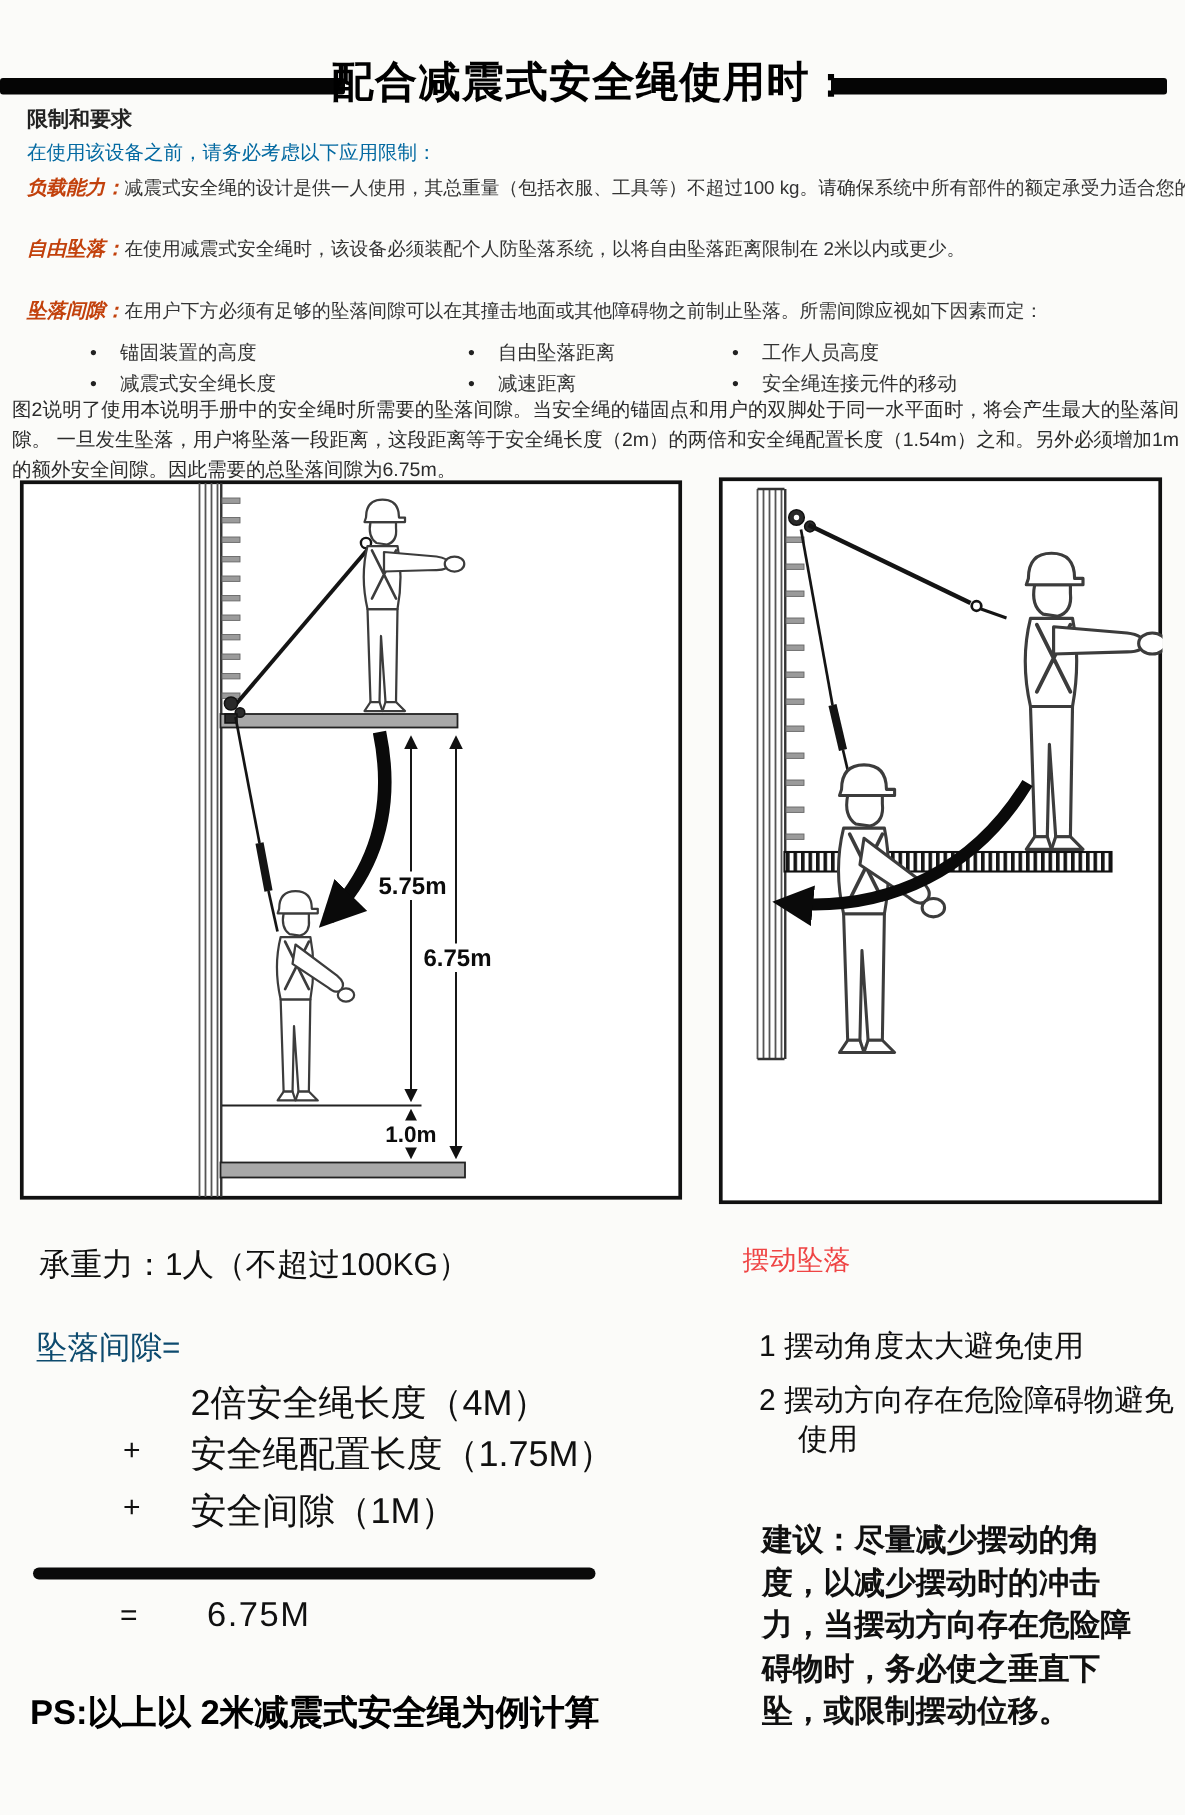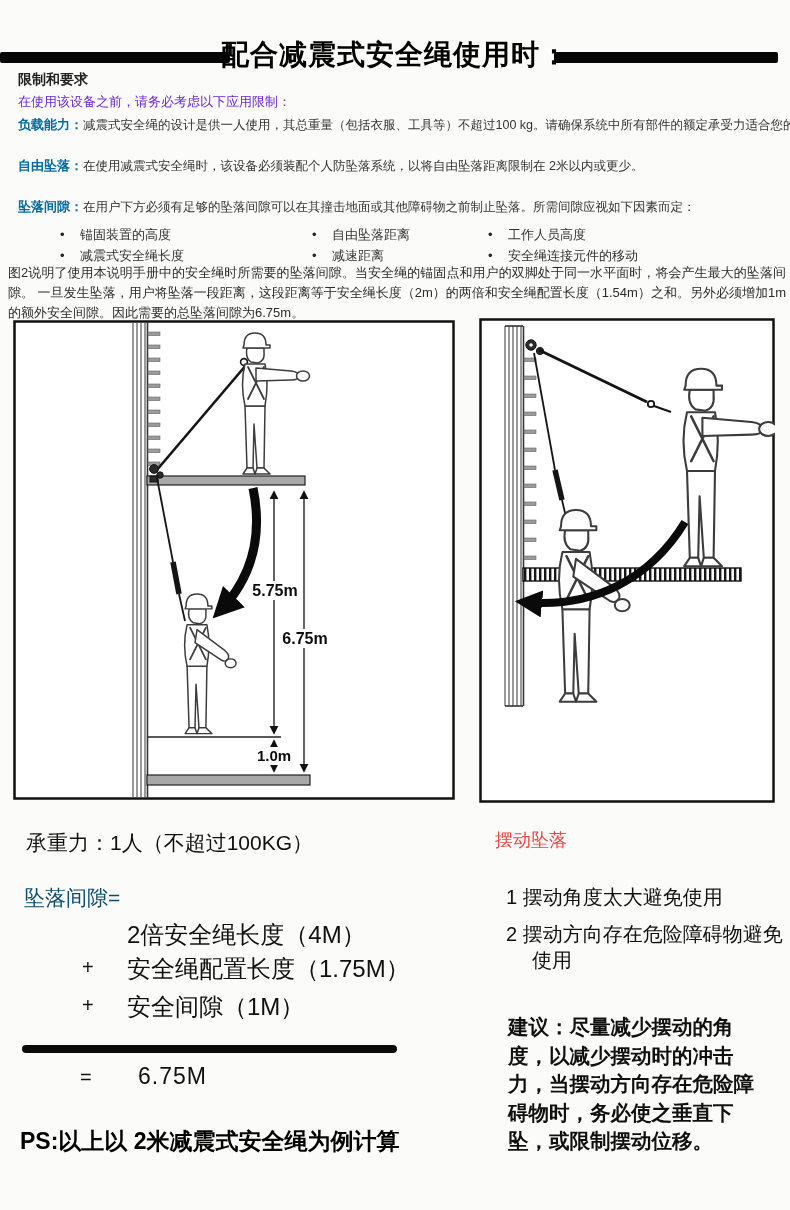--- a/index.html
+++ b/index.html
@@ -9,23 +9,23 @@
     font-family:"Liberation Sans","DejaVu Sans",sans-serif;
   }
   .abs{position:absolute;}
   
   .title{top:36px;left:0;width:790px;text-align:center;font-size:28px;font-weight:bold;color:#000;letter-spacing:1px;}
   .bar{top:52px;height:11px;background:#050505;border-radius:2px;}
   .bar-left{left:0;width:230px;}
   .bar-right{left:554px;width:224px;}
   
   .s-heading{top:71px;left:18px;font-size:14px;font-weight:bold;color:#222;}
-  .s-intro{top:93px;left:18px;font-size:13px;color:#6d28d9;}
+  .s-intro{top:93px;left:18px;font-size:13px;color:#0369a1;}
   .limit-row{left:18px;width:766px;font-size:12.5px;color:#333;white-space:nowrap;}
-  .limit-row b{color:#0369a1;font-size:13px;}
+  .limit-row b{color:#c2410c;font-size:13px;font-style:italic;}
   .r1{top:116px;} .r2{top:157px;} .r3{top:198px;}
   
   .factor{font-size:13px;color:#333;white-space:nowrap;}
   .factor .dot{display:inline-block;width:20px;color:#222;font-size:13px;}
   .fig-par{top:263px;left:8px;width:778px;font-size:13px;line-height:20px;color:#2b2b2b;text-align:justify;}
   
   .diagram{background:transparent;}
   svg text{font-family:"Liberation Sans","DejaVu Sans",sans-serif;}
   
   .cap-line{top:829px;left:26px;font-size:21px;color:#101010;}

